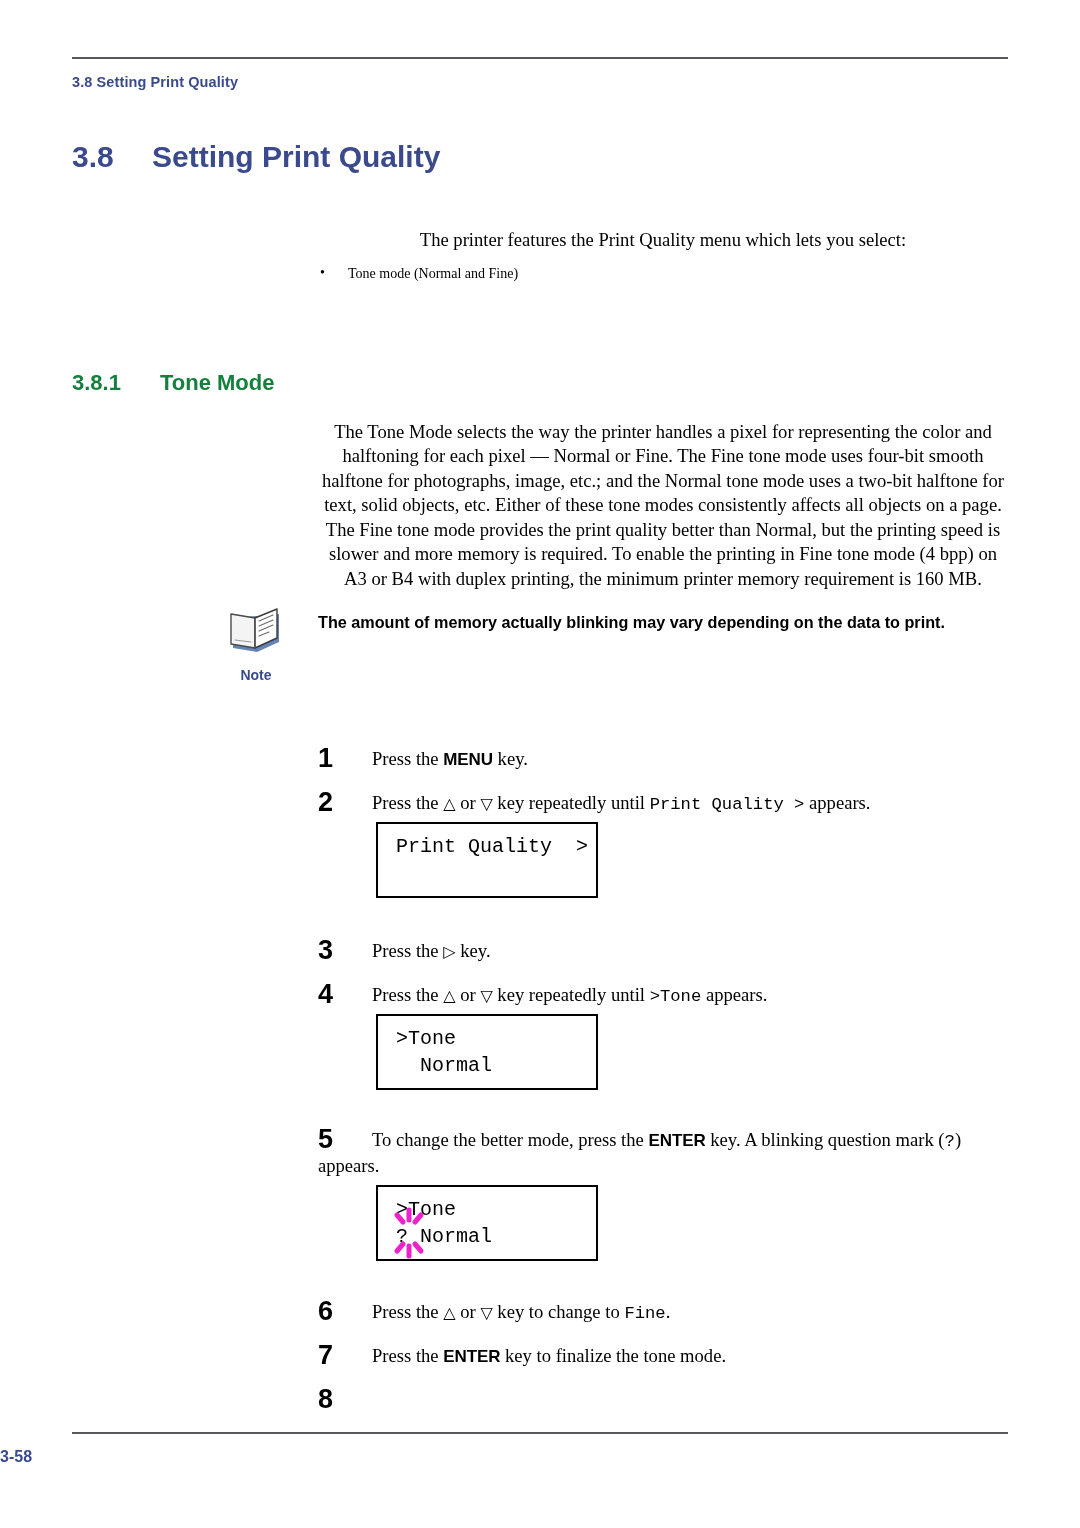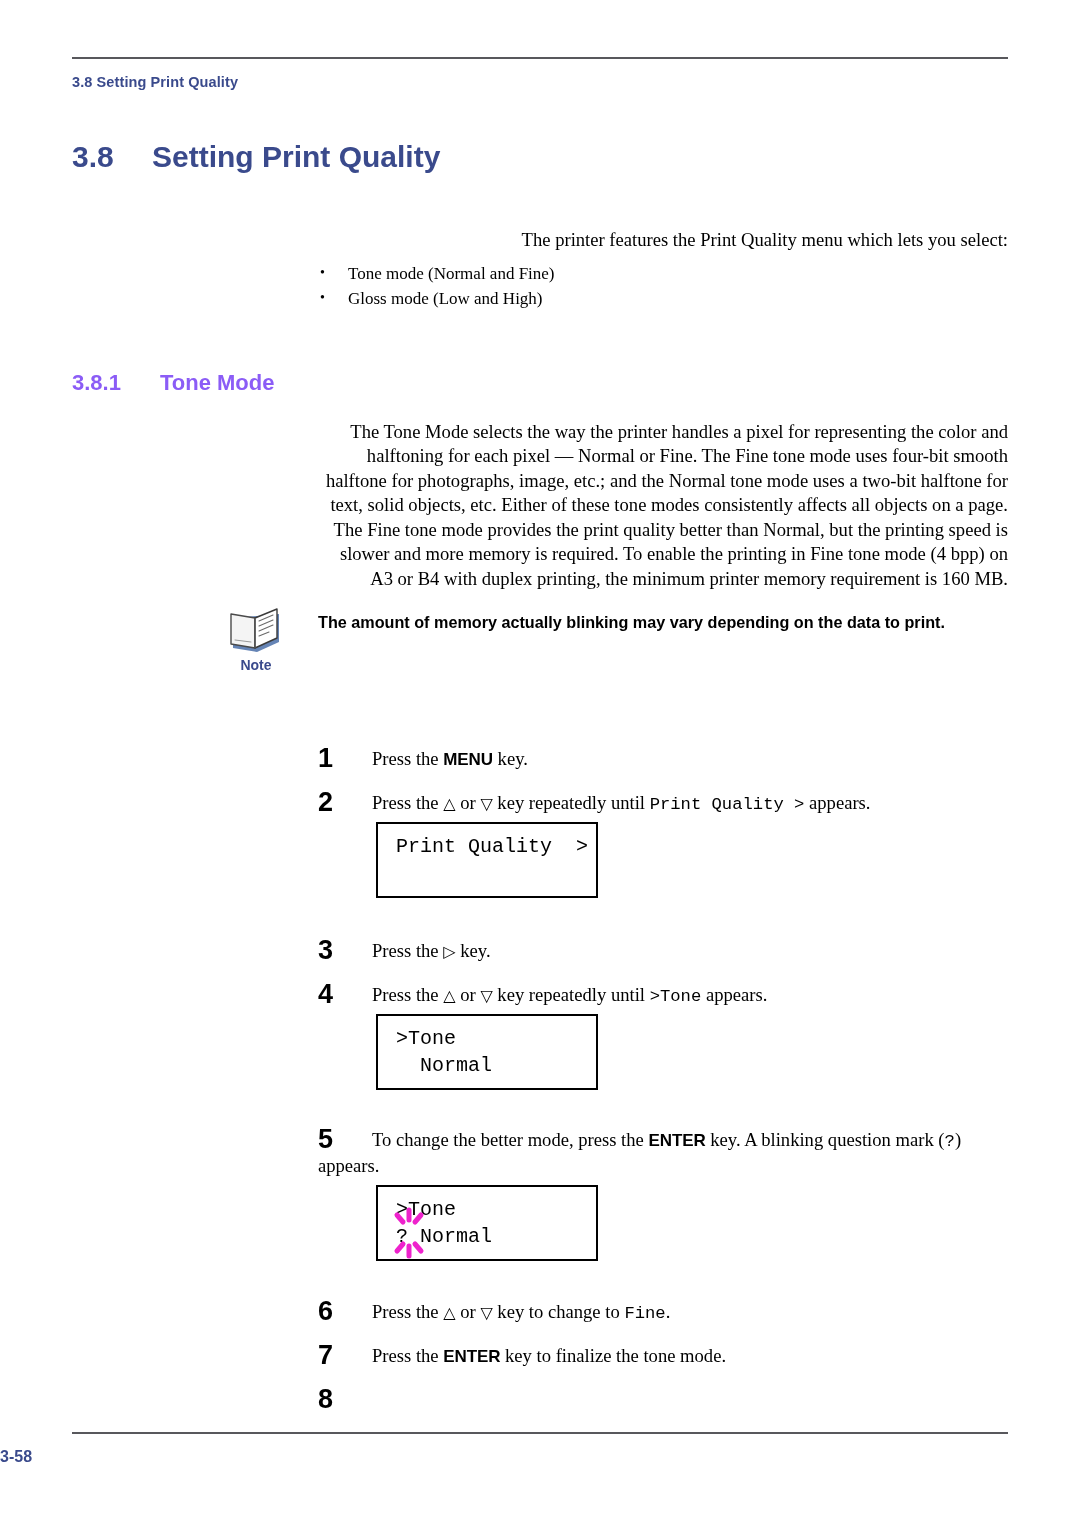--- a/index.html
+++ b/index.html
@@ -58,47 +58,47 @@
   }
   .h1 .num { display: inline-block; width: 80px; }
 
   .h2 {
     position: absolute;
     left: 72px;
     top: 370px;
     font-family: "Liberation Sans", sans-serif;
     font-weight: bold;
     font-size: 22px;
-    color: #8b5cf6;
+    color: #15803d;
     white-space: nowrap;
   }
   .h2 .num { display: inline-block; width: 88px; }
 
   
   .col {
     position: absolute;
     left: 318px;
     width: 690px;
   }
   p.body {
     margin: 0;
     font-size: 18.6px;
     line-height: 24.4px;
-    text-align: right;
+    text-align: center;
   }
 
   .intro { top: 228px; }
   .bullets {
     position: absolute;
     left: 318px;
     top: 263px;
     width: 690px;
   }
   .bullet {
-    font-size: 17px;
+    font-size: 14px;
     line-height: 22px;
     position: relative;
     padding-left: 30px;
     margin-bottom: 3px;
   }
   .bullet::before {
     content: "\2022";
     position: absolute;
     left: 2px;
     top: -1px;
@@ -120,21 +120,21 @@
     width: 58px;
     height: 48px;
     margin: 0 auto;
     display: block;
   }
   .note-label {
     font-family: "Liberation Sans", sans-serif;
     font-weight: bold;
     font-size: 14px;
     color: #3a4a8c;
-    margin-top: 3px;
+    margin-top: 13px;
   }
   .note-text {
     position: absolute;
     left: 318px;
     top: 612px;
     width: 700px;
     font-family: "Liberation Sans", sans-serif;
     font-weight: bold;
     font-size: 16.2px;
     line-height: 21px;
@@ -233,21 +233,20 @@
   <div class="running-header">3.8 Setting Print Quality</div>
 
   <div class="h1">
     <span class="num">3.8</span><span>Setting Print Quality</span>
   </div>
 
   <p class="body col intro">The printer features the Print Quality menu which lets you select:</p>
 
   <div class="bullets">
     <div class="bullet">Tone mode (Normal and Fine)</div>
-    <div class="bullet">Gloss mode (Low and High)</div>
   </div>
 
   <div class="h2">
     <span class="num">3.8.1</span><span>Tone Mode</span>
   </div>
 
   <p class="body col para1">The Tone Mode selects the way the printer handles a pixel for representing the color and halftoning for each pixel — Normal or Fine. The Fine tone mode uses four-bit smooth halftone for photographs, image, etc.; and the Normal tone mode uses a two-bit halftone for text, solid objects, etc. Either of these tone modes consistently affects all objects on a page.</p>
 
   <p class="body col para2">The Fine tone mode provides the print quality better than Normal, but the printing speed is slower and more memory is required. To enable the printing in Fine tone mode (4 bpp) on A3 or B4 with duplex printing, the minimum printer memory requirement is 160 MB.</p>
 

